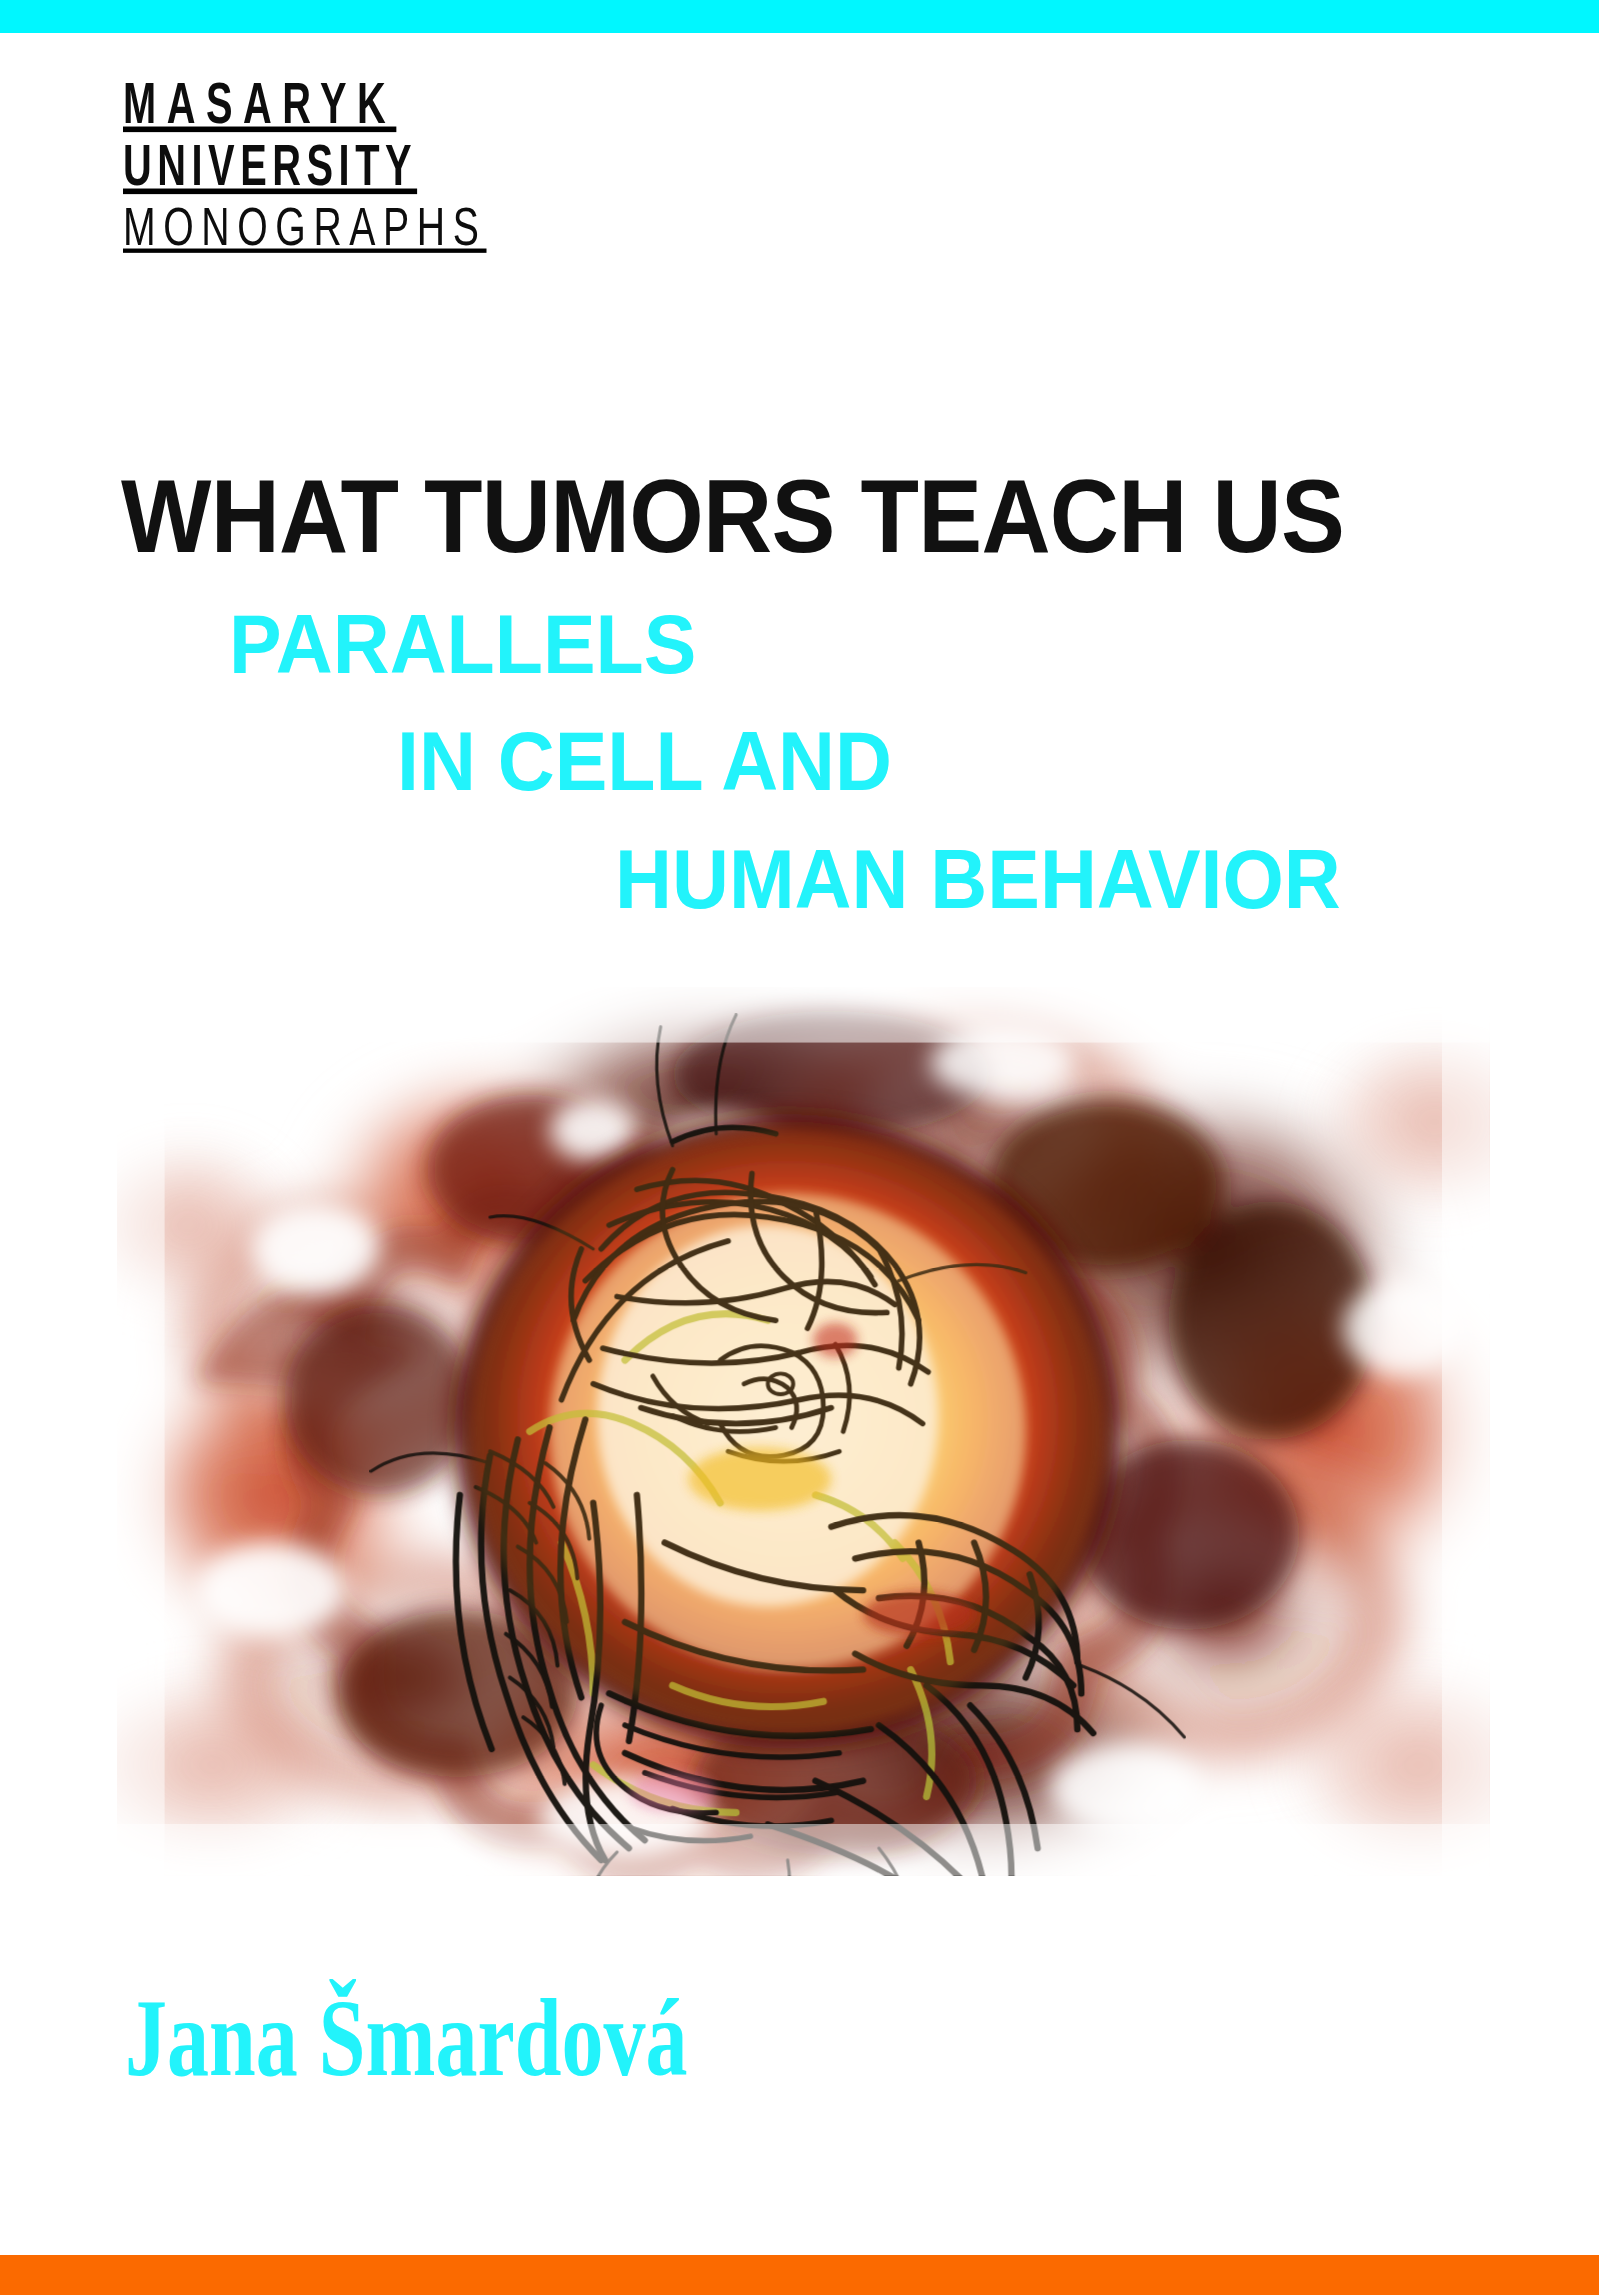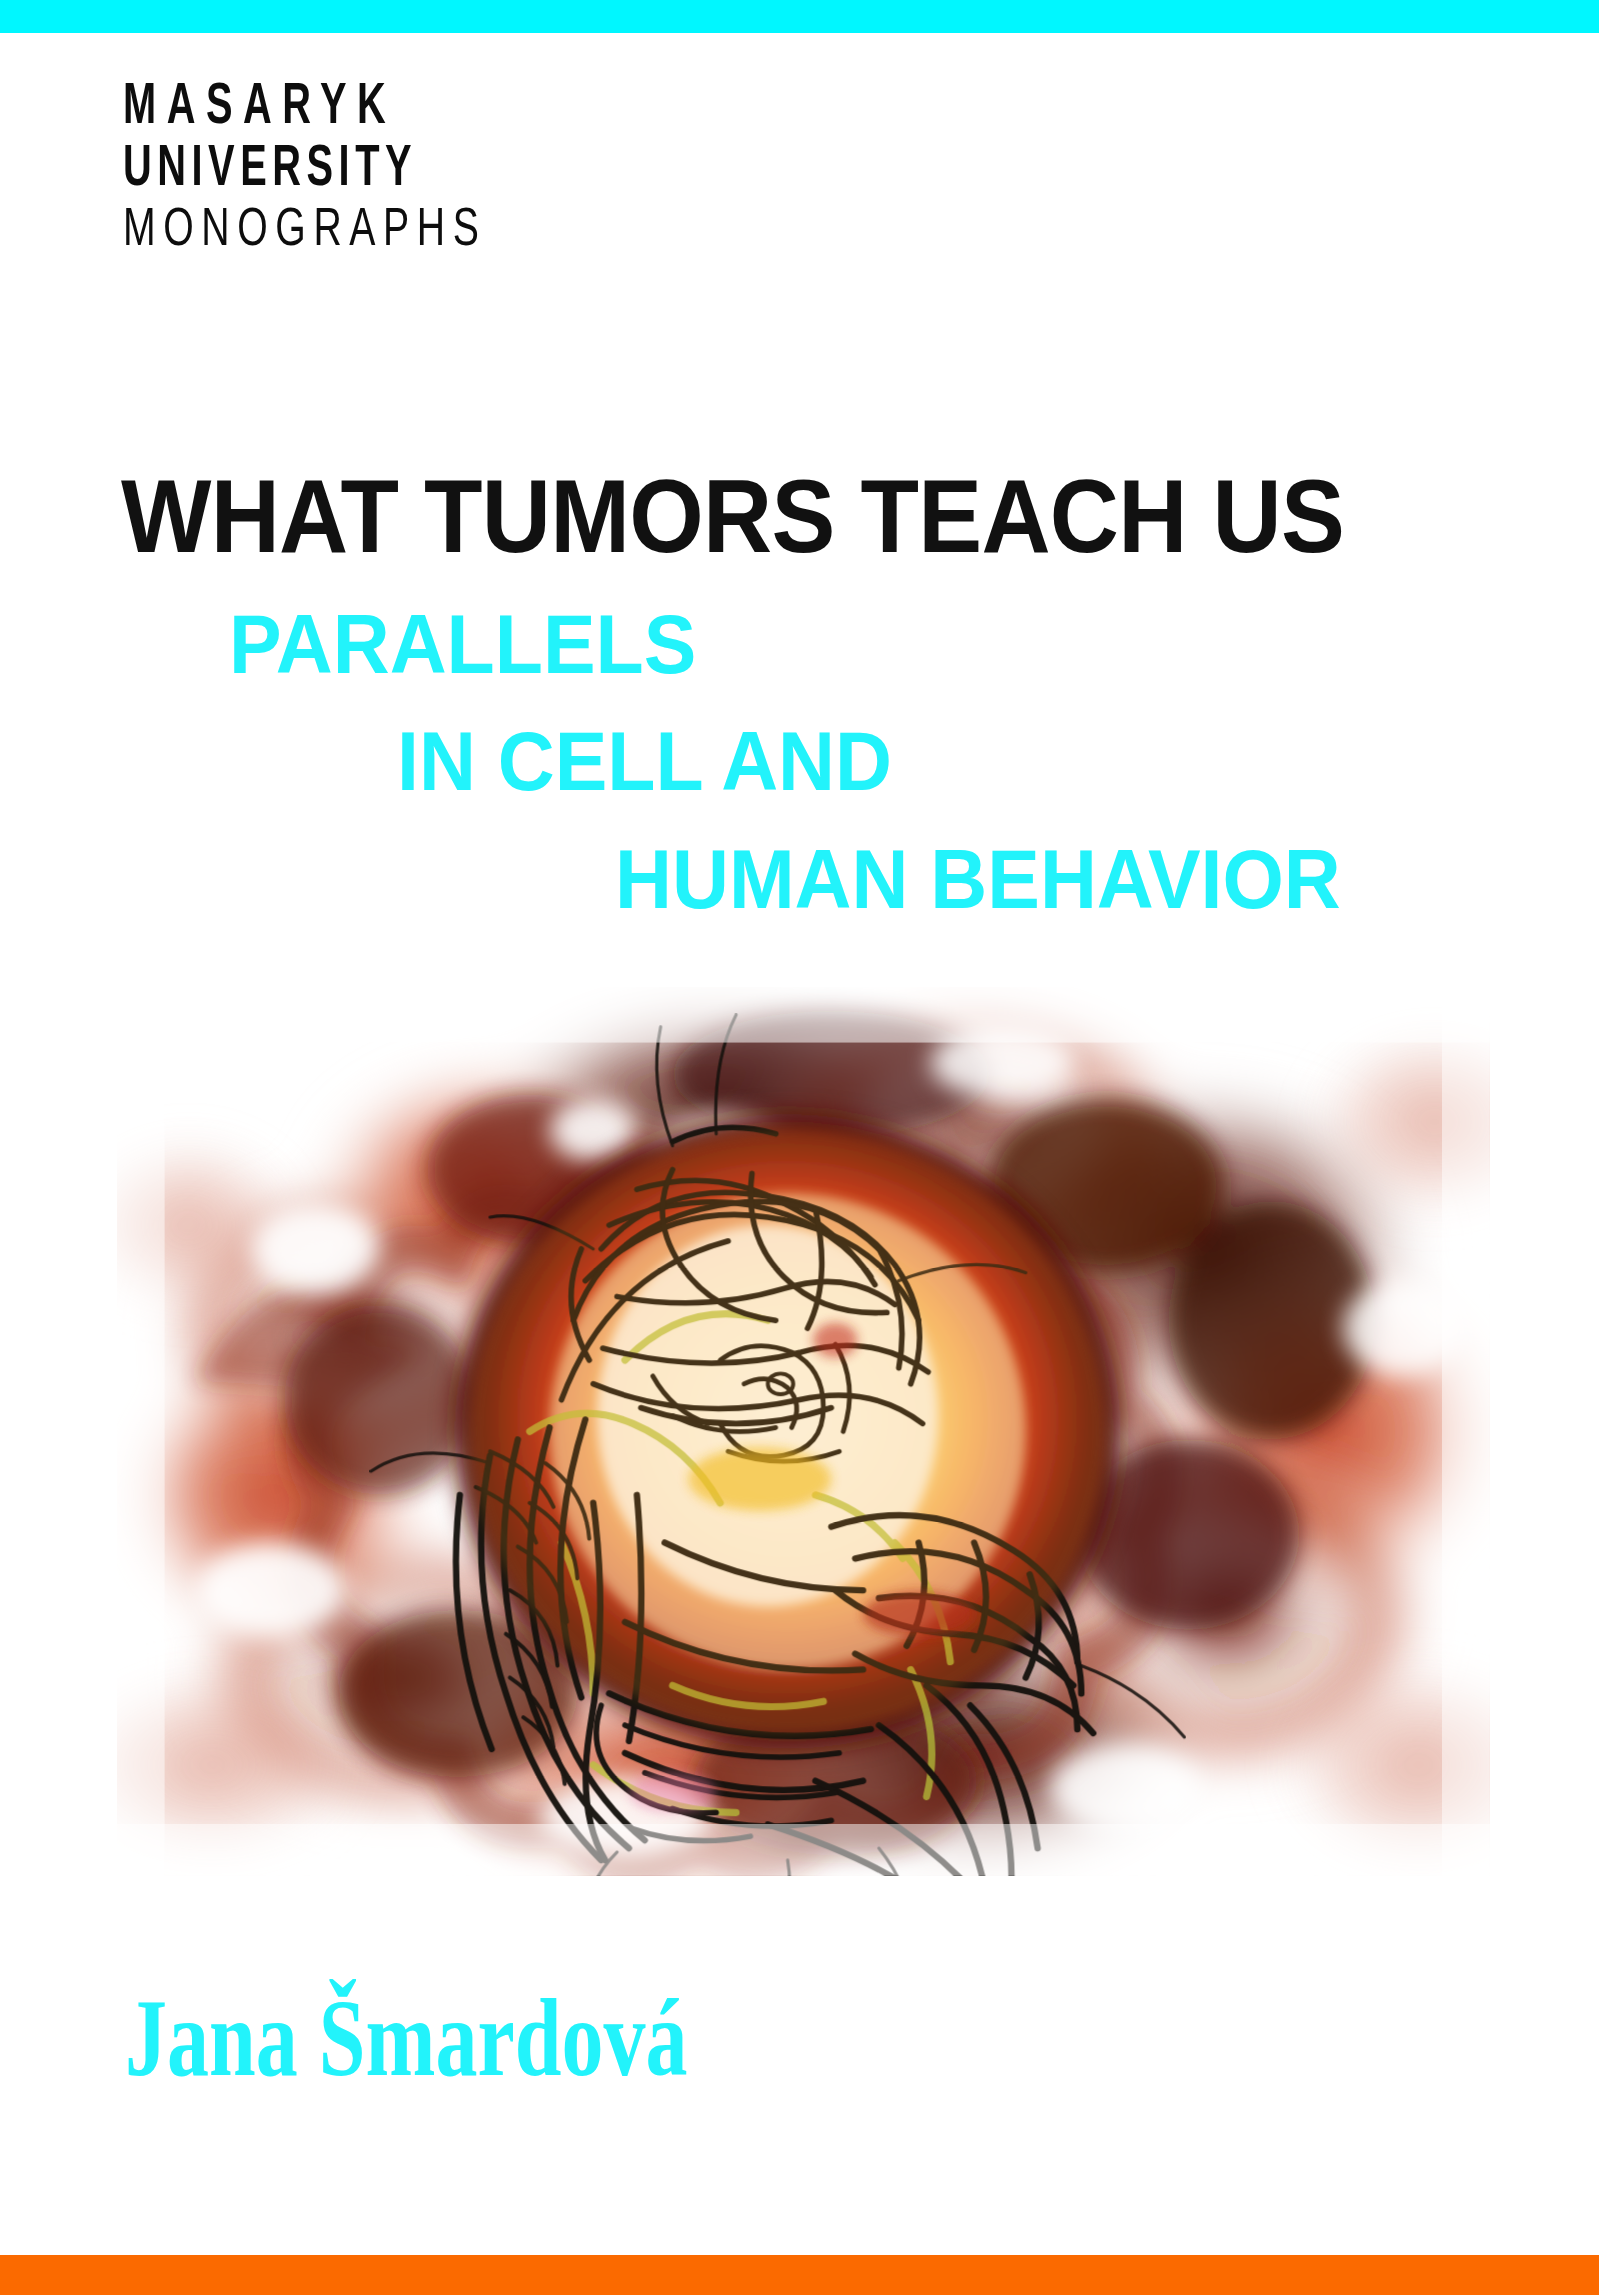--- a/index.html
+++ b/index.html
@@ -29,20 +29,21 @@
     width: 1599px; height: 40px;
     background: #fb6a00;
   }
 
   
   .logo {
     position: absolute;
     left: 123px;
     top: 75px;
     width: 635px;
+    text-decoration: underline;
   }
   .logo-line {
     font-family: "Liberation Sans Narrow", "Liberation Sans", sans-serif;
     color: #0d0d0d;
     line-height: 1.0;
     white-space: nowrap;
     transform-origin: left top;
   }
   .logo-masaryk {
     font-size: 51px;

